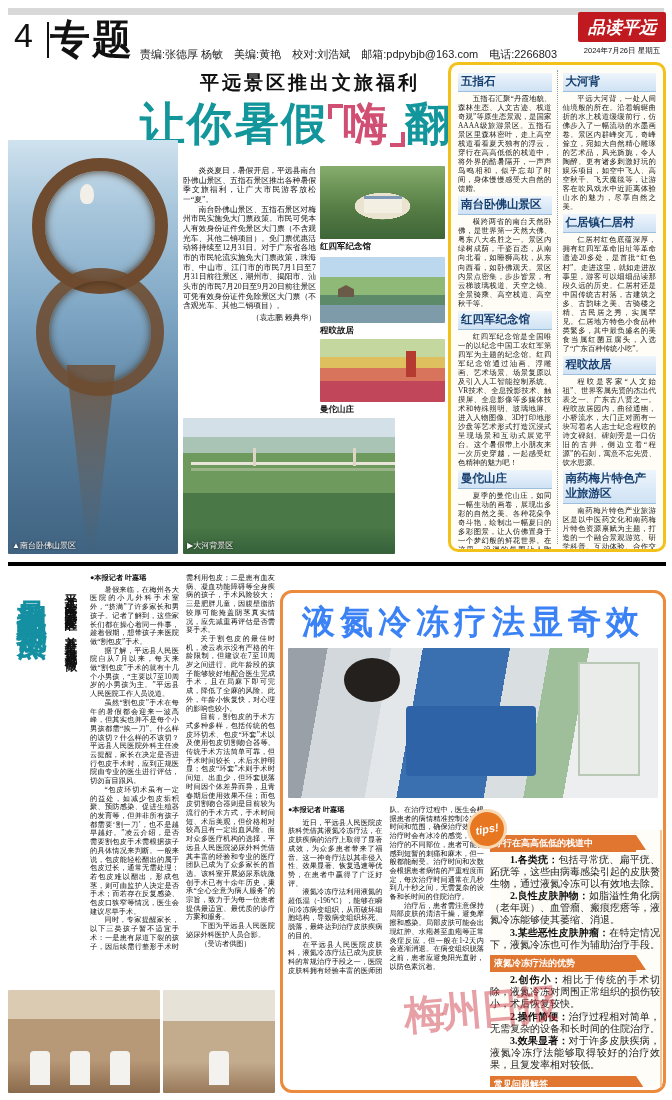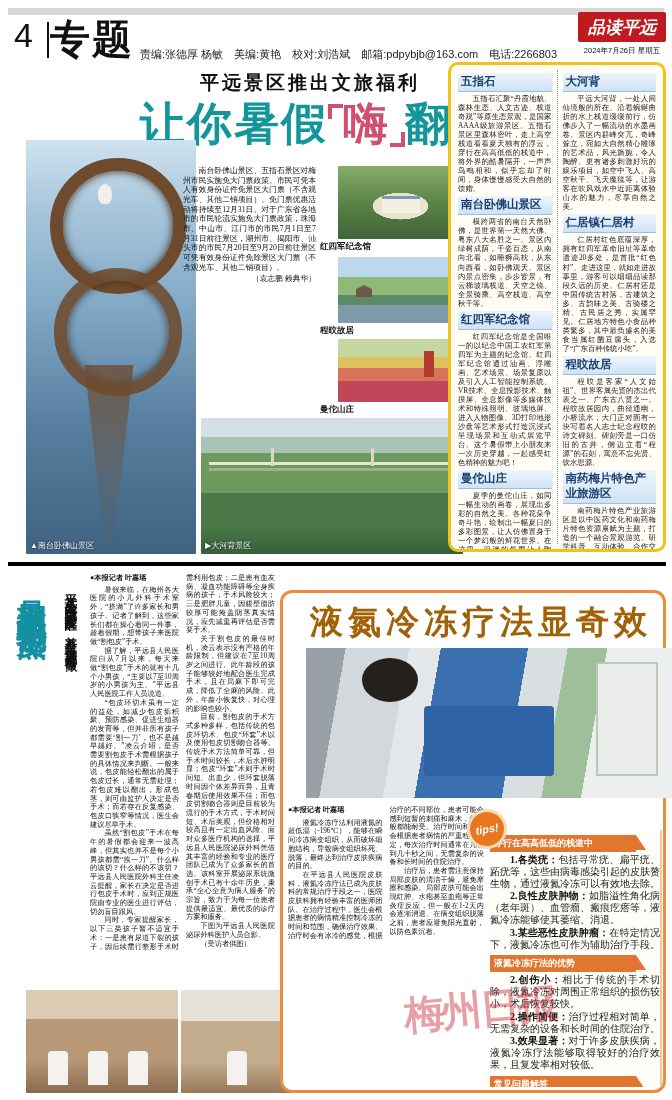--- a/index.html
+++ b/index.html
@@ -18,21 +18,21 @@
   .dateline{left:578px;top:46px;width:88px;font-size:7.5px;text-align:center;color:#111;}
   
   .kicker{left:150px;top:70px;width:320px;text-align:center;font-size:19px;font-weight:700;
           letter-spacing:3px;font-family:"Liberation Serif","DejaVu Serif",serif;}
   .headline{left:140px;top:94px;width:340px;text-align:center;font-size:45px;font-weight:900;
             color:#13969b;letter-spacing:2px;white-space:nowrap;}
   .headline .hi{color:#d14f72;}
   .qmark{display:inline-block;width:11px;height:11px;}
   .qmark.l{border-left:4px solid #d14f72;border-top:4px solid #d14f72;transform:translateY(-20px);}
   .qmark.r{border-right:4px solid #d14f72;border-bottom:4px solid #d14f72;transform:translateY(8px);}
-  .photo{overflow:hidden;border-radius:1px;margin-left:18px;}
+  .photo{overflow:hidden;border-radius:1px;}
   .photo-nest{left:8px;top:140px;width:170px;height:414px;
     background:linear-gradient(180deg,#cfe2ef 0%,#a9c7dc 16%,#7ea6c4 42%,#587f9f 68%,#3f6381 100%);}
   .ring{position:absolute;border-radius:50%;border:13px solid #6e4b2e;box-shadow:inset 0 0 8px #3c2a18;}
   .ring1{left:24px;top:18px;width:110px;height:110px;}
   .ring2{left:28px;top:128px;width:102px;height:102px;opacity:.88;}
   .nest-tail{position:absolute;left:48px;top:225px;width:70px;height:190px;opacity:.8;
     background:linear-gradient(180deg,#6e4b2e 0%,rgba(110,75,46,.25) 70%,transparent 100%);
     clip-path:polygon(15% 0,85% 0,55% 100%,45% 100%);}
   .nest-figure{position:absolute;left:72px;top:44px;width:14px;height:20px;background:#f2efe8;border-radius:50% 50% 40% 40%;}
   .photo-label{position:absolute;left:4px;bottom:3px;color:#fff;font-size:8px;text-shadow:0 0 2px #000;}
@@ -44,21 +44,21 @@
     background:radial-gradient(ellipse 46px 22px at 50% 55%,#e9e3d0 0 60%,transparent 61%),
                linear-gradient(180deg,#86ad6c 0%,#587f46 55%,#3e6536 100%);}
   .sp-bldg{position:absolute;left:44px;top:30px;width:38px;height:14px;background:#f3efe3;border-top:3px solid #7d99b5;}
   .sp2{left:320px;top:257px;width:125px;height:66px;
     background:linear-gradient(180deg,#bcd8ee 0 30%,#8fb977 30% 58%,#5d8a68 58% 72%,#7e9ba9 72% 100%);}
   .sp-pav{position:absolute;left:18px;top:28px;width:16px;height:12px;background:#6b5a48;clip-path:polygon(0 35%,50% 0,100% 35%,100% 100%,0 100%);}
   .sp3{left:320px;top:339px;width:125px;height:63px;
     background:linear-gradient(180deg,#c4d79f 0 28%,#dfc05f 28% 46%,#d8745c 46% 66%,#c2465a 66% 100%);}
   .sp-tower{position:absolute;left:86px;top:12px;width:10px;height:26px;background:#b53b30;}
   .strip-cap{left:320px;width:125px;font-size:8.5px;font-weight:700;color:#111;}
-  .photo-bridge{left:183px;top:418px;width:262px;height:136px;
+  .photo-bridge{left:183px;top:418px;width:212px;height:136px;
     background:linear-gradient(180deg,#d3e0e8 0 14%,#a9c3b4 14% 26%,#6f9a5e 26% 55%,#4a7846 55% 80%,#35603a 100%);}
   .bridge-deck{position:absolute;left:8px;top:44px;width:246px;height:3px;background:#e9e5da;box-shadow:0 6px 0 rgba(233,229,218,.35);}
   .bridge-tower{position:absolute;top:30px;width:3px;height:18px;background:#ddd6c6;}
   
   .scenicbox{left:448px;top:62px;width:218px;height:490px;border:3px solid #f2c21a;border-radius:10px;
              background:#fffdf6;overflow:hidden;display:flex;padding:5px 2px;box-sizing:border-box;}
   .scol{flex:1;padding:0 5px;display:flex;flex-direction:column;min-width:0;}
   .scol.r{border-left:1px dotted #7fa0bd;}
   .shead{font-size:11.5px;font-weight:900;color:#153e6e;padding:1px 3px 2px;margin:3px 0 2px;
          background:linear-gradient(180deg,#eef5fc 0%,#cfe2f4 100%);border-bottom:1px solid #9dbedd;}
@@ -77,22 +77,22 @@
   .artcols p{margin:0;text-indent:2em;}
   .artcols p.byline{text-indent:0;font-weight:700;margin-bottom:3px;}
   .photo-staff1{left:8px;top:990px;width:152px;height:103px;
     background:linear-gradient(180deg,#dccbb3 0 28%,#b79877 28% 68%,#8a6a4c 100%);}
   .photo-staff2{left:163px;top:990px;width:112px;height:103px;
     background:linear-gradient(180deg,#e7e2d8 0 30%,#c3ab8d 30% 70%,#98795a 100%);}
   .coat{position:absolute;bottom:8px;width:20px;height:34px;background:#f4f2ee;border-radius:4px 4px 0 0;}
   
   .cryobox{left:280px;top:590px;width:386px;height:503px;border:3px solid #ec8b3b;border-radius:12px;
            box-sizing:border-box;background:#fff;}
-  .cryo-title{left:300px;top:600px;width:362px;text-align:center;font-size:33px;font-weight:900;
-              color:#a16207;letter-spacing:5px;white-space:nowrap;}
+  .cryo-title{left:292px;top:600px;width:362px;text-align:center;font-size:33px;font-weight:900;
+              color:#3b82f6;letter-spacing:5px;white-space:nowrap;}
   .photo-proc{left:288px;top:648px;width:370px;height:150px;
     background:linear-gradient(100deg,#9aa0a8 0 10%,#d3d8dc 10% 26%,#e4e7e9 26% 34%,#3a6fb0 34% 56%,#d9dee1 56% 66%,#9fbf9a 66% 76%,#eceeef 76% 100%);}
   .proc-hair{position:absolute;left:56px;top:10px;width:56px;height:44px;background:#23201d;border-radius:50%;}
   .proc-cloth{position:absolute;left:118px;top:58px;width:130px;height:70px;background:#2f63a8;border-radius:4px;}
   .proc-machine{position:absolute;right:18px;top:14px;width:58px;height:110px;background:#e9ece9;border:2px solid #b9c9b6;}
   .cryocols{left:288px;top:806px;width:196px;height:281px;column-count:2;column-gap:7px;
             font-size:7.2px;line-height:1.21;text-align:justify;overflow:hidden;
             font-family:"Liberation Serif","DejaVu Serif",serif;}
   .cryocols p{margin:0;text-indent:2em;}
   .cryocols p.byline{text-indent:0;font-weight:700;margin-bottom:4px;}
@@ -135,20 +135,21 @@
   <div class="abs photo photo-nest">
     <div class="ring ring1"></div>
     <div class="ring ring2"></div>
     <div class="nest-tail"></div>
     <div class="nest-figure"></div>
     <div class="photo-label">▲南台卧佛山景区</div>
   </div>
 
   <div class="abs ftext">
     <div>
+        <p>炎炎夏日，暑假开启，平远县南台卧佛山景区、五指石景区推出各种暑假季文旅福利，让广大市民游客放松一“夏”。</p>
         <p>南台卧佛山景区、五指石景区对梅州市民实施免大门票政策。市民可凭本人有效身份证件免景区大门票（不含观光车、其他二销项目）。免门票优惠活动将持续至12月31日。对于广东省各地市的市民轮流实施免大门票政策，珠海市、中山市、江门市的市民7月1日至7月31日前往景区，潮州市、揭阳市、汕头市的市民7月20日至9月20日前往景区可凭有效身份证件免除景区大门票（不含观光车、其他二销项目）。</p>
       </div>
     <p class="byl">（袁志鹏 赖典华）</p>
 
   </div>
 
   <div class="abs photo sp1">
     <div class="sp-bldg"></div>
   </div>
   <div class="abs strip-cap" style="top:241px;">红四军纪念馆</div>
@@ -194,22 +195,22 @@
   </div>
 
   <div class="abs rule"></div>
 
   <div class="abs vhead">暑期迎来小儿『割包皮热』</div>
   <div class="abs vsub">平远县人民医院专家提醒：并不是每个男孩都需做</div>
   <div class="abs artcols">
     <p class="byline">●本报记者 叶嘉瑶</p>
   <p>暑假来临，在梅州各大医院的小儿外科手术室外，“挤满”了许多家长和男孩子。记者了解到，这些家长们都在操心着同一件事，趁着假期，想带孩子来医院做“割包皮”手术。</p>
       <p>据了解，平远县人民医院自从7月以来，每天来做“割包皮”手术的就有十几个小男孩，“主要以7至10周岁的小男孩为主。”平远县人民医院工作人员说道。</p>
+      <p>虽然“割包皮”手术在每年的暑假都会迎来一波高峰，但其实也并不是每个小男孩都需“挨一刀”。什么样的该切？什么样的不该切？平远县人民医院外科主任凌云提醒，家长在决定是否进行包皮手术时，应到正规医院由专业的医生进行评估，切勿盲目跟风。</p>
       <p>“包皮环切术虽有一定的益处，如减少包皮垢积聚、预防感染、促进生殖器的发育等，但并非所有孩子都需要‘割一刀’，也不是越早越好。”凌云介绍，是否需要割包皮手术需根据孩子的具体情况来判断。一般来说，包皮能轻松翻出的属于包皮过长，通常无需处理；若包皮难以翻出，形成包茎，则可由监护人决定是否手术；而若存在反复感染、包皮口狭窄等情况，医生会建议尽早手术。</p>
-      <p>虽然“割包皮”手术在每年的暑假都会迎来一波高峰，但其实也并不是每个小男孩都需“挨一刀”。什么样的该切？什么样的不该切？平远县人民医院外科主任凌云提醒，家长在决定是否进行包皮手术时，应到正规医院由专业的医生进行评估，切勿盲目跟风。</p>
       <p>同时，专家提醒家长，以下三类孩子暂不适宜手术：一是患有尿道下裂的孩子，因后续需行整形手术时需利用包皮；二是患有血友病、凝血功能障碍等全身疾病的孩子，手术风险较大；三是肥胖儿童，因腹壁脂肪较厚可能掩盖阴茎真实情况，应先减重再评估是否需要手术。</p>
       <p>关于割包皮的最佳时机，凌云表示没有严格的年龄限制，但建议在7至10周岁之间进行。此年龄段的孩子能够较好地配合医生完成手术，且在局麻下即可完成，降低了全麻的风险。此外，年龄小恢复快，对心理的影响也较小。</p>
       <p>目前，割包皮的手术方式多种多样，包括传统的包皮环切术、包皮“环套”术以及使用包皮切割吻合器等。传统手术方法简单可靠，但手术时间较长，术后水肿明显；包皮“环套”术则手术时间短、出血少，但环套脱落时间因个体差异而异，且青春期后使用效果不佳；而包皮切割吻合器则是目前较为流行的手术方式，手术时间短、术后美观，但价格相对较高且有一定出血风险。面对众多医疗机构的选择，平远县人民医院泌尿外科凭借其丰富的经验和专业的医疗团队已成为了众多家长的首选。该科室开展泌尿系统微创手术已有十余年历史，秉承“全心全意为病人服务”的宗旨，致力于为每一位患者提供最适宜、最优质的诊疗方案和服务。</p>
       <p>下图为平远县人民医院泌尿外科医护人员合影。</p>
       <p>（受访者供图）</p>
     </div>
   <div class="abs photo photo-staff1">
     <div class="coat" style="left:22px;"></div>
     <div class="coat" style="left:62px;"></div>
     <div class="coat" style="left:102px;"></div>
@@ -220,20 +221,21 @@
 
   <div class="abs cryobox"></div>
   <div class="abs cryo-title">液氮冷冻疗法显奇效</div>
   <div class="abs photo photo-proc">
     <div class="proc-hair"></div>
     <div class="proc-cloth"></div>
     <div class="proc-machine"></div>
   </div>
   <div class="abs cryocols">
     <p class="byline">●本报记者 叶嘉瑶</p>
+  <p>近日，平远县人民医院皮肤科凭借其液氮冷冻疗法，在皮肤疾病的治疗上取得了显著成效，为众多患者带来了福音。这一神奇疗法以其非侵入性、效果显著、恢复迅速等优势，在患者中赢得了广泛好评。</p>
       <p>液氮冷冻疗法利用液氮的超低温（-196℃），能够在瞬间冷冻病变组织，从而破坏细胞结构，导致病变组织坏死、脱落，最终达到治疗皮肤疾病的目的。</p>
       <p>在平远县人民医院皮肤科，液氮冷冻疗法已成为皮肤科的常规治疗手段之一，医院皮肤科拥有经验丰富的医师团队。在治疗过程中，医生会根据患者的病情精准控制冷冻的时间和范围，确保治疗效果。治疗时会有冰冷的感觉，根据治疗的不同部位，患者可能会感到短暂的刺痛和麻木，但一般都能耐受。治疗时间和次数会根据患者病情的严重程度而定，每次治疗时间通常在几秒到几十秒之间，无需复杂的设备和长时间的住院治疗。</p>
       <p>治疗后，患者需注意保持局部皮肤的清洁干燥，避免摩擦和感染。局部皮肤可能会出现红肿、水疱甚至血疱等正常炎症反应，但一般在1-2天内会逐渐消退。在病变组织脱落之前，患者应避免阳光直射，以防色素沉着。</p>
     </div>
 
   <div class="abs tipsbadge">tips!</div>
   <div class="abs tipspanel">
     <div class="ribbon">穿行在高高低低的栈道中</div>
     <div class="tipitems">
         <p><b>1.各类疣：</b>包括寻常疣、扁平疣、跖疣等，这些由病毒感染引起的皮肤赘生物，通过液氮冷冻可以有效地去除。</p>

